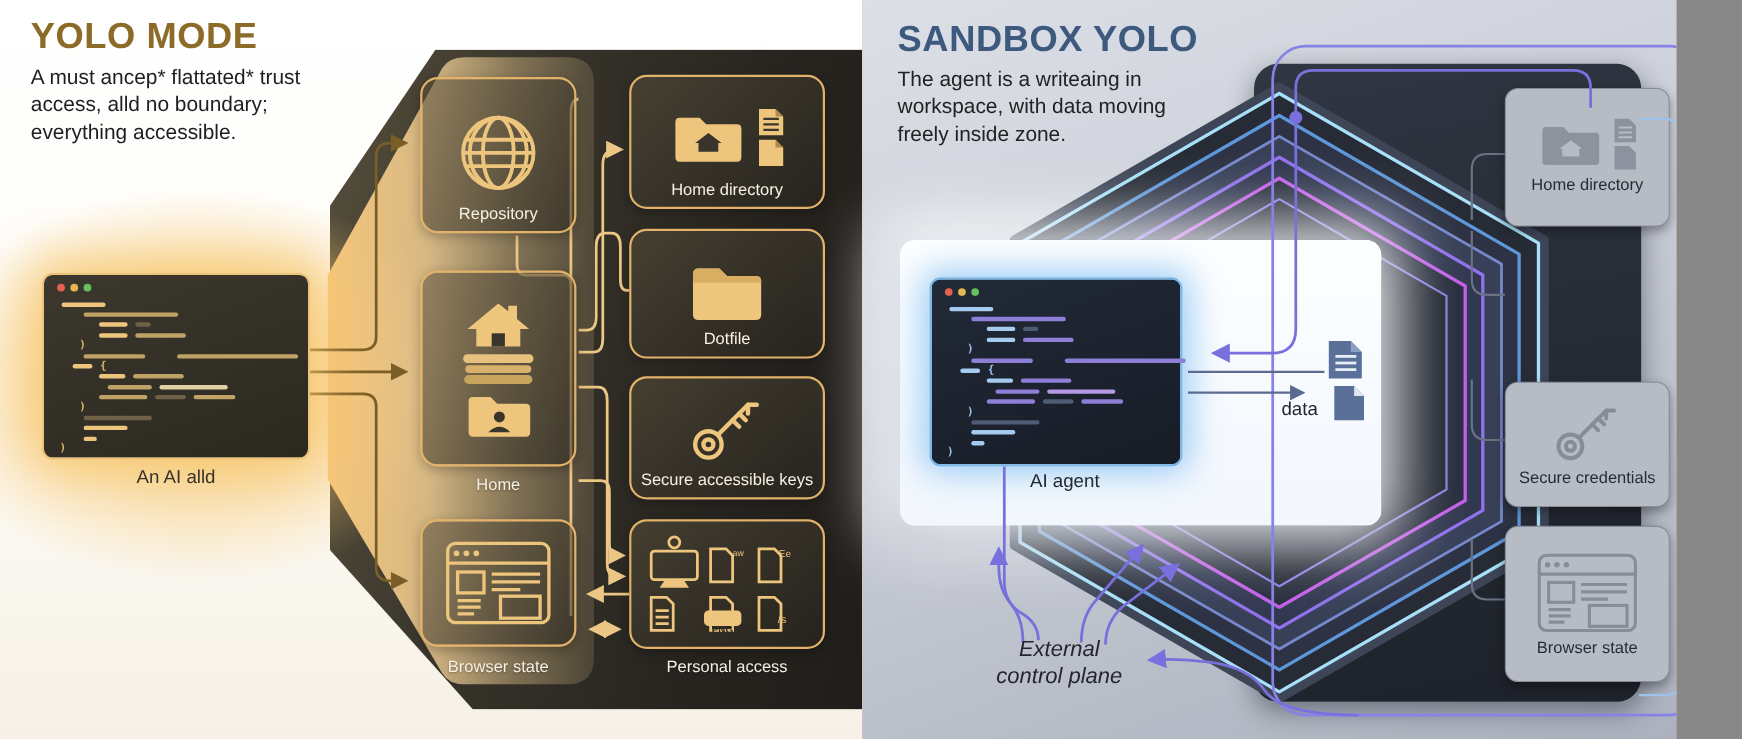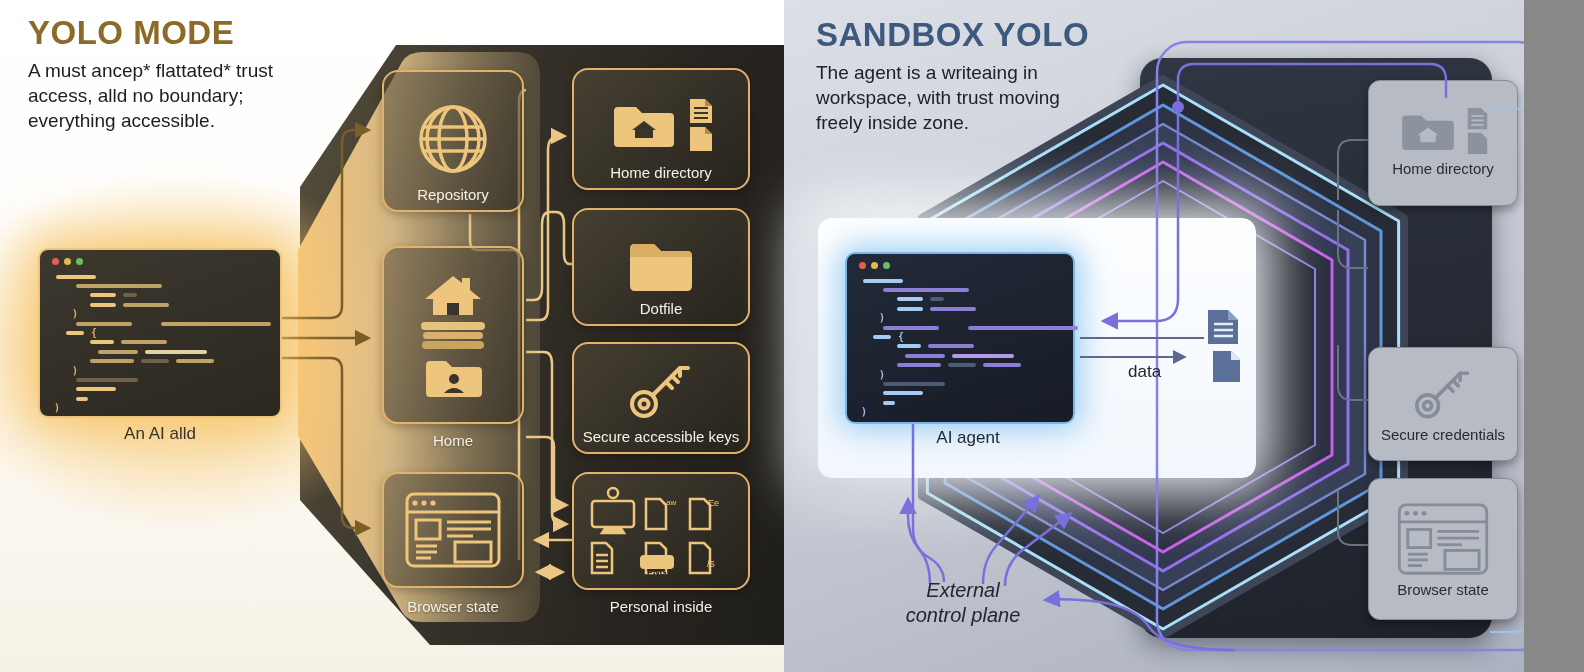--- a/index.html
+++ b/index.html
@@ -59,21 +59,21 @@
     background:linear-gradient(180deg,#fdfeff,#f2f7fd);
     box-shadow:0 0 55px 18px rgba(255,255,255,.85),0 12px 32px rgba(40,60,100,.35);}
   .rtitle{left:816px;top:16px;font-size:33px;font-weight:800;letter-spacing:.5px;}
   .rdesc{left:816px;top:60px;width:262px;font-size:19px;line-height:1.32;color:#222;}
 
   .graybx{position:absolute;left:1368px;width:150px;border-radius:12px;box-sizing:border-box;
     background:#b6bbc4;border:1px solid #878d98;box-shadow:0 4px 10px rgba(0,0,0,.35);
     display:flex;flex-direction:column;align-items:center;justify-content:center;}
   .glab{color:#272c34;font-size:15px;margin-top:4px;}
 
-  .data-label{font-size:17px;color:#23262e;text-align:left;}
+  .data-label{font-size:17px;color:#23262e;text-align:right;}
   .ctl-label{font-size:20px;color:#23262e;text-align:center;line-height:1.25;font-style:italic;}
 </style>
 </head>
 <body>
 
 <div id="stage">
 
   <div class="abs" id="panel-left">
     <div class="abs" id="dark-shape"></div>
     <div class="abs" id="gold-glow"></div>
@@ -294,21 +294,21 @@
           <path d="M60 58 H74 L80 64 V88 H60 Z"></path>
           <path d="M104 58 H118 L124 64 V88 H104 Z"></path>
         </g>
         <rect x="54" y="70" width="34" height="14" rx="4" fill="#eec57d"></rect>
       </svg>
       <div class="abs" style="left:92px;top:24px;font-size:8px;color:#eec57d">aw</div>
       <div class="abs" style="left:134px;top:24px;font-size:9px;color:#eec57d">Ee</div>
       <div class="abs" style="left:73px;top:93px;font-size:9px;font-weight:700;color:#2b2820">PNG</div>
       <div class="abs" style="left:133px;top:84px;font-size:10px;color:#eec57d">/s</div>
     </div>
-    <div class="lab-out abs" style="left:572px;top:598px;width:178px">Personal inside</div>
+    <div class="lab-out abs" style="left:572px;top:598px;width:178px">Personal access</div>
   </div>
 
   <div class="abs" id="panel-right"></div>
 
   <div class="abs" id="dark-panel"></div>
 
   <svg class="abs" width="1584" height="672" style="left:0;top:0">
     <g stroke-linejoin="round">
       <path d="M1163 79 L1404 218 V496 L1163 635 L922 496 V218 Z" fill="none" stroke="#3d4556" stroke-width="8"></path>
       <path d="M1163 85 L1398.6 221 V493 L1163 629 L927.4 493 V221 Z" fill="#262b36" stroke="#a7e0f8" stroke-width="3"></path>
@@ -441,21 +441,21 @@
           <span class="seg c1" style="width: 12px;"></span>
         </div>
         <div class="crow" style="margin-left: 4px;">
           <span class="ctxt">)</span>
         </div>
       </div>
   </div>
   <div class="abs agent-label" style="left:853px;top:428px;width:230px;color:#232832">AI agent</div>
 
   <div class="abs rtitle" style="color:#3d5a7e">SANDBOX YOLO</div>
-  <div class="abs rdesc">The agent is a writeaing in workspace, with trust moving freely inside zone.</div>
+  <div class="abs rdesc">The agent is a writeaing in workspace, with data moving freely inside zone.</div>
 
   <svg class="abs" width="1584" height="672" style="left:0;top:0">
     <defs>
       <marker id="mPurp" viewBox="0 0 10 10" refX="8" refY="5" markerWidth="7" markerHeight="7" orient="auto-start-reverse">
         <path d="M0,0 L10,5 L0,10 z" fill="#7a70dd"></path>
         </marker>
       <marker id="mSlate" viewBox="0 0 10 10" refX="8" refY="5" markerWidth="7" markerHeight="7" orient="auto-start-reverse">
         <path d="M0,0 L10,5 L0,10 z" fill="#5c6a92"></path>
         </marker>
     </defs>

